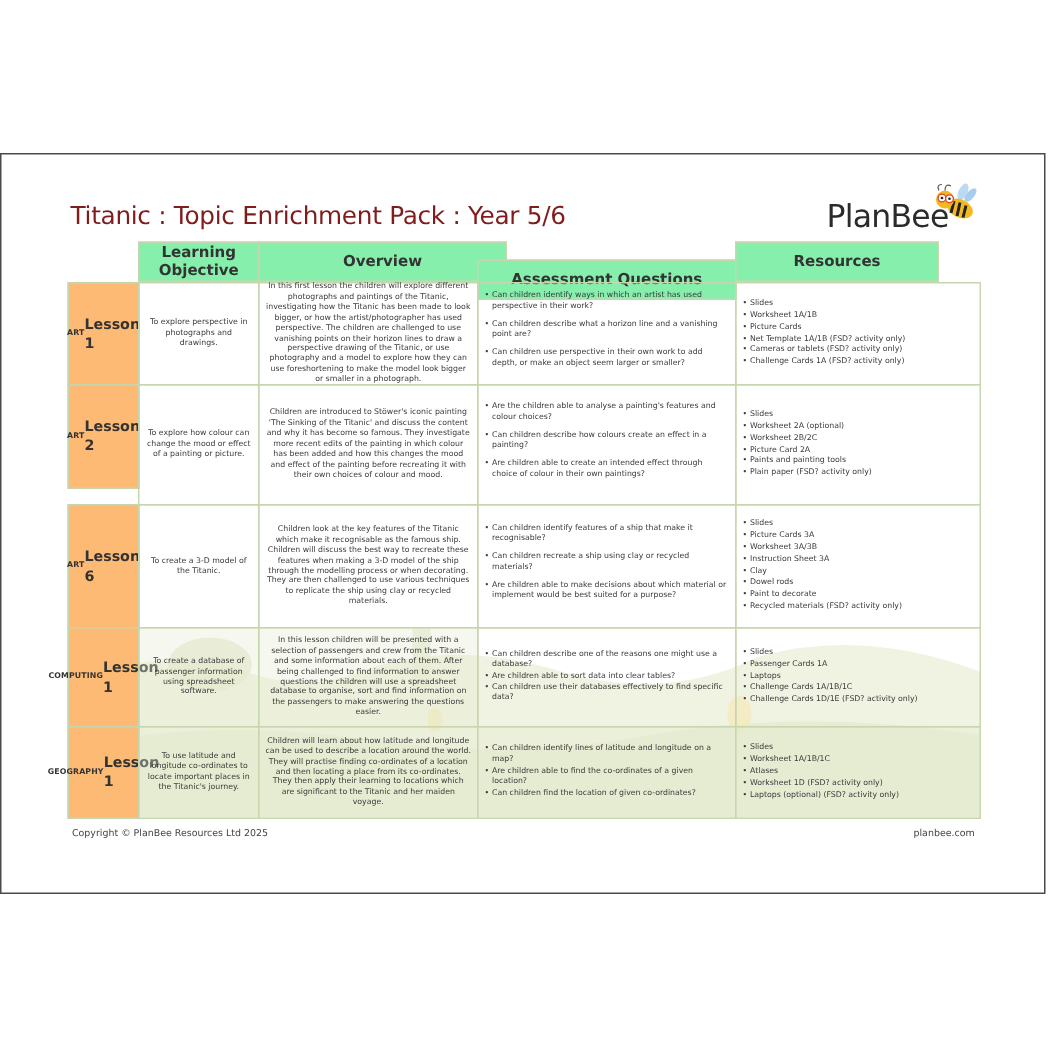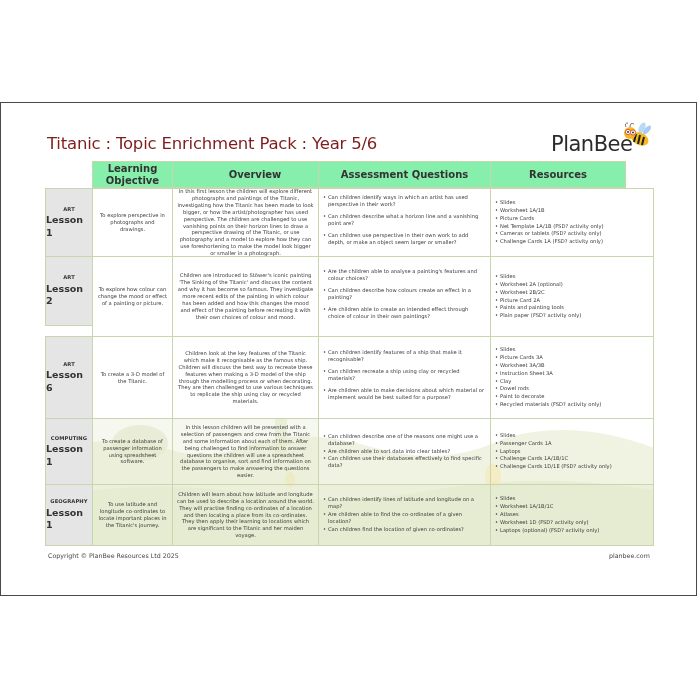--- a/index.html
+++ b/index.html
@@ -8,21 +8,21 @@
   .title { position: absolute; left: 47px; top: 134px; font-size: 16.5px; color: #7f1d1d; letter-spacing: -0.2px; white-space: nowrap; }
   .logo { position: absolute; left: 551px; top: 132px; font-size: 21px; color: #2b2b2b; letter-spacing: -0.5px; }
   .bee { position: absolute; left: 618px; top: 121px; width: 36px; height: 28px; }
   .bg-hills { position: absolute; left: 45px; top: 418px; width: 609px; height: 127px; pointer-events: none; }
 
   .hdr { position: absolute; top: 161px; height: 27px; background: #86efac; border: 1px solid #c8d6b0; box-sizing: border-box; display: flex; align-items: center; justify-content: center; text-align: center; font-size: 10px; font-weight: bold; color: #333; line-height: 1.2; }
 
   .cell { position: absolute; border: 1px solid #c8d6b0; box-sizing: border-box; display: flex; align-items: center; font-size: 5.2px; line-height: 1.32; color: #3a3a3a; }
   .cell.center { justify-content: center; text-align: center; padding: 0 4px; }
   .cell.left { justify-content: flex-start; text-align: left; padding: 0 4px; }
-  .cell.lesson { background: #e5e5e5; flex-direction: column; justify-content: center; padding: 0; }
+  .cell.lesson { background: #fdba74; flex-direction: row; justify-content: center; padding: 0; }
   .cell.lesson .subj { font-size: 5.2px; font-weight: bold; color: #333; letter-spacing: 0.1px; }
   .cell.lesson .num { font-size: 9.5px; font-weight: bold; color: #333; margin-top: 2px; }
   .cell.tinted { background: rgba(230,236,210,0.35); }
 
   ul.q { list-style: none; margin: 0; padding: 0; }
   ul.q li { position: relative; padding-left: 5px; margin-bottom: 5px; }
   ul.q.tight li { margin-bottom: 1px; }
   ul.q li::before { content: "•"; position: absolute; left: 0; top: 0; }
   ul.r { list-style: none; margin: 0; padding: 0; }
   ul.r li { position: relative; padding-left: 5px; margin-bottom: 1.1px; }
@@ -55,21 +55,21 @@
   <path d="M0 127 L0 40 Q60 10 120 30 Q160 45 200 28 Q260 8 330 30 Q400 50 460 20 Q530 0 609 30 L609 127 Z" fill="#eef2de" opacity="0.9"></path>
   <path d="M0 127 L0 80 Q100 60 200 75 Q300 90 400 70 Q500 55 609 72 L609 127 Z" fill="#e6ecd2" opacity="0.9"></path>
   <ellipse cx="95" cy="25" rx="28" ry="18" fill="#e2e8cc" opacity="0.7"></ellipse>
   <rect x="230" y="-30" width="12" height="70" fill="#e4e9d0" opacity="0.7"></rect>
   <ellipse cx="245" cy="62" rx="5" ry="8" fill="#f3e8b8" opacity="0.8"></ellipse>
   <ellipse cx="448" cy="58" rx="8" ry="12" fill="#f3e8b8" opacity="0.7"></ellipse>
 </svg>
 
 <div class="hdr" style="left:92px; width:81px;">Learning Objective</div>
 <div class="hdr" style="left:172px; width:166px;">Overview</div>
-<div class="hdr" style="left:318px; width:173px;">Assessment Questions</div>
+<div class="hdr" style="left:318px; width:173px;margin-top:12px;">Assessment Questions</div>
 <div class="hdr" style="left:490px; width:136px;">Resources</div>
 
 <div class="cell lesson" style="left:45px; top:188px; width:48px; height:69px;">
   <span class="subj">ART</span>
   <span class="num">Lesson 1</span>
 </div>
 <div class="cell center" style="left:92px; top:188px; width:81px; height:69px;">
     <span>To explore perspective in photographs and drawings.</span>
   </div>
 <div class="cell center" style="left:172px; top:188px; width:147px; height:69px;">

